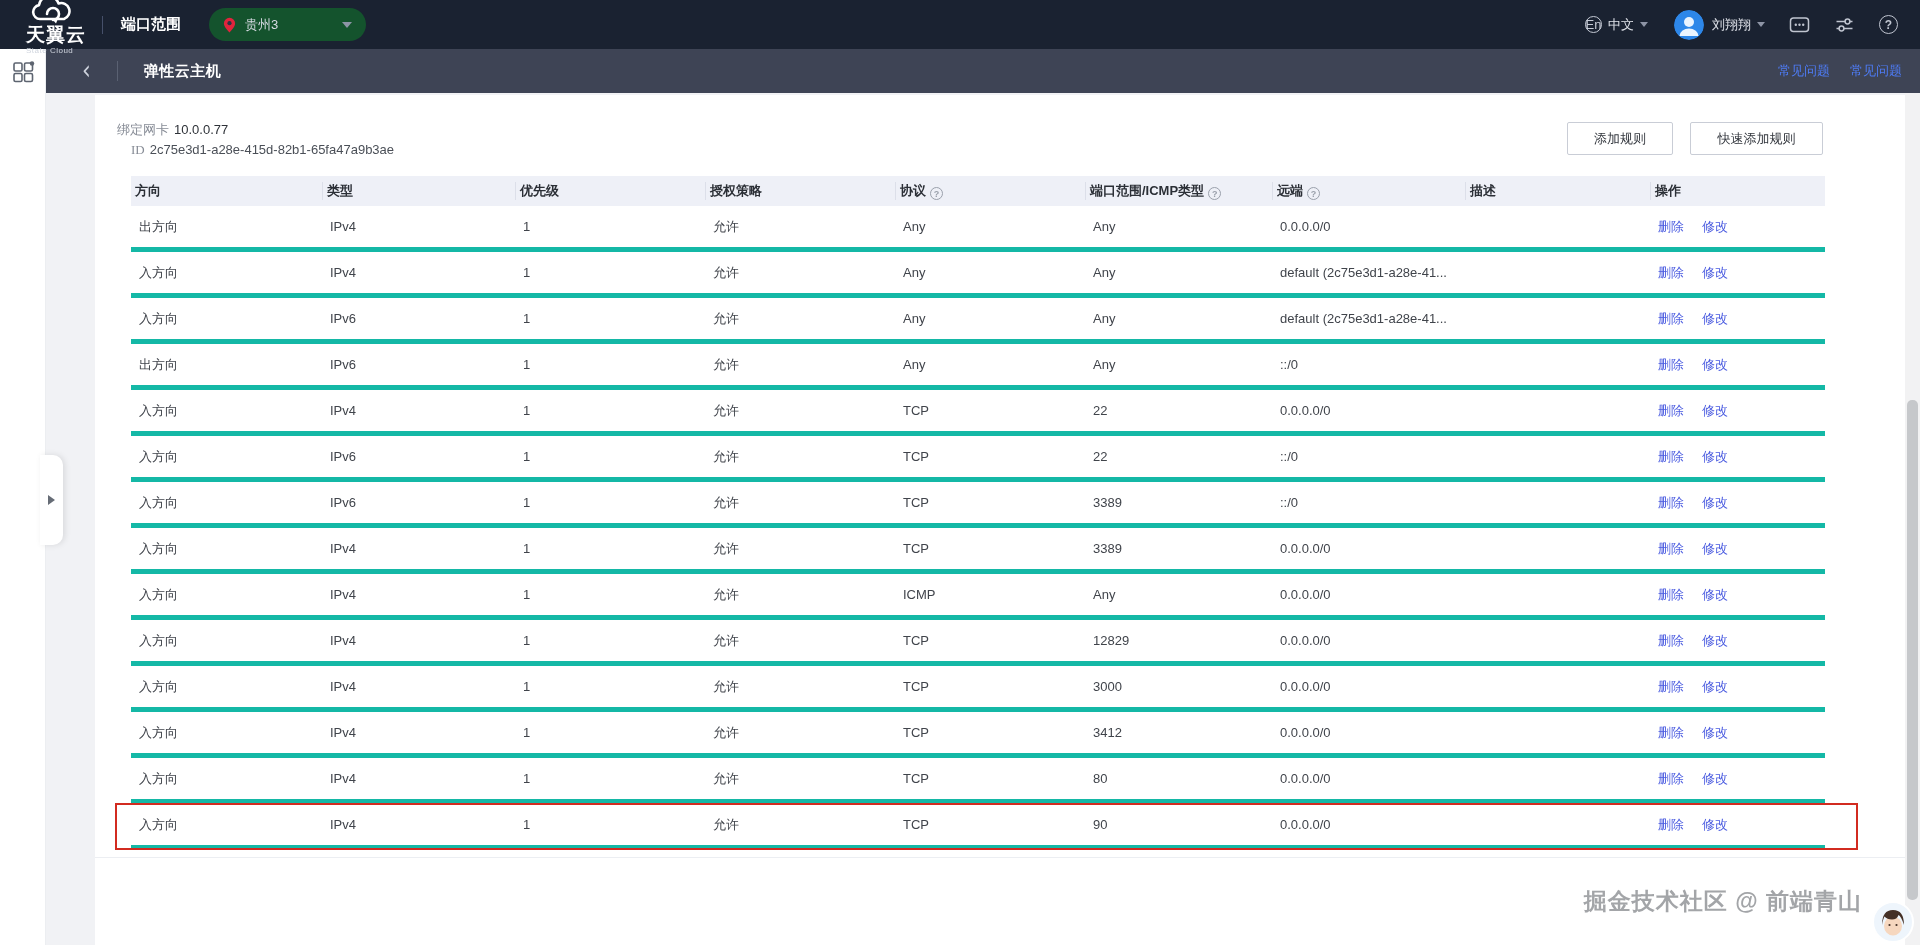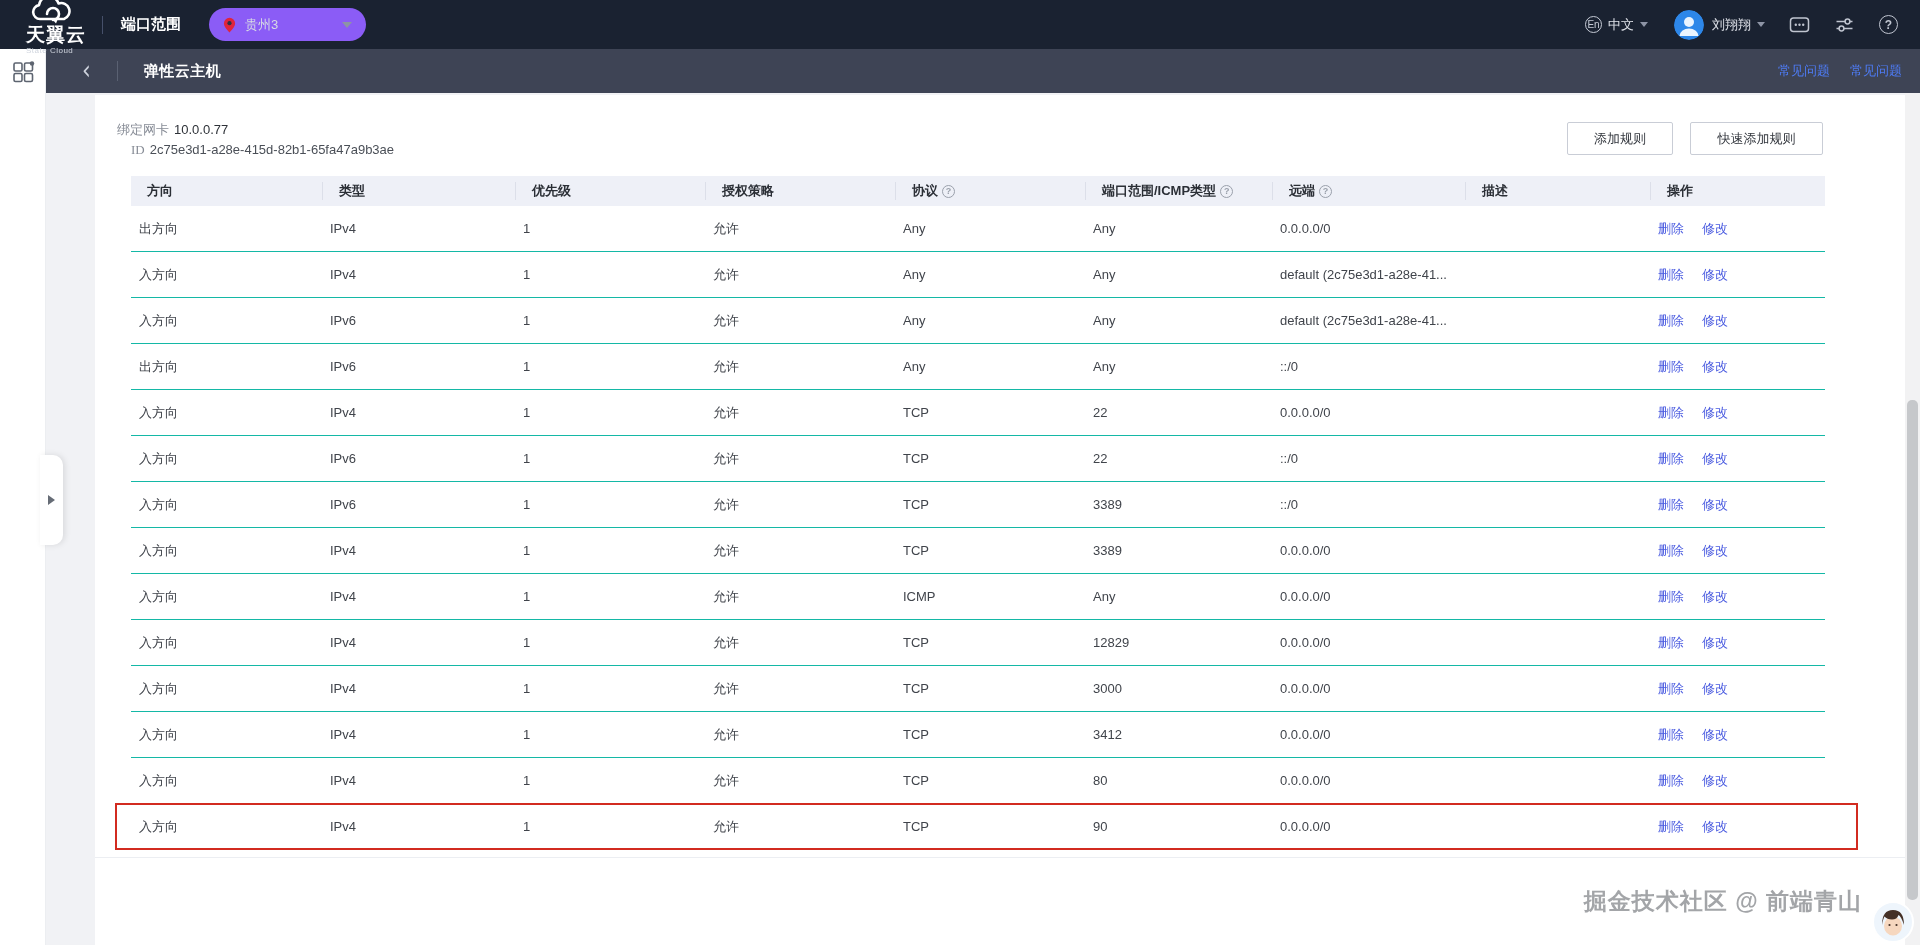--- a/index.html
+++ b/index.html
@@ -9,31 +9,31 @@
   
   .topbar { position:absolute; left:0; top:0; width:1920px; height:49px;
     background:#1a2231; display:flex; align-items:center; z-index:30; }
   .logo { display:flex; align-items:center; margin-left:18px; cursor:pointer;flex-direction:column; }
   .logo svg { display:block; }
   .logo-text { margin-left:8px; color:#fff; line-height:1; }
   .logo-cn { font-size:19px; letter-spacing:1px; font-weight:700; }
   .logo-en { font-size:8px; color:#cfd4dd; margin-top:3px; letter-spacing:.5px; }
   .tb-divider { width:1px; height:18px; background:#46506a; margin:0 18px 0 16px; }
   .console-label { color:#fff; font-size:15px; font-weight:700; }
-  .region-pill { margin-left:28px; height:33px; min-width:157px; background:#8b5cf6;
+  .region-pill { margin-left:28px; height:33px; min-width:157px; background:#14532d;
     border-radius:17px; display:flex; align-items:center; padding:0 14px; cursor:pointer; }
   .region-pill .pin { margin-right:9px; display:flex; }
   .region-name { color:#d7dbe3; font-size:13px; flex:1; }
   .caret { width:0; height:0; border-left:5px solid transparent; border-right:5px solid transparent;
     border-top:6px solid #8d94a5; margin-left:22px; }
   .caret.sm { border-left-width:4px; border-right-width:4px; border-top-width:5px; margin-left:6px; }
   .tb-right { position:absolute; right:0; top:0; height:49px; display:flex; align-items:center; }
   .lang-group,.user-group { display:flex; align-items:center; cursor:pointer; }
   .lang-badge { width:17px; height:17px; border:1px solid #c6cbd6; border-radius:50%;
-    color:#c6cbd6; font-size:10px; display:flex; align-items:center; justify-content:center; }
+    color:#c6cbd6; font-size:13px; display:flex; align-items:center; justify-content:center; }
   .lang-label { color:#dfe2e9; font-size:13px; margin-left:6px; }
   .user-group { margin-left:26px; }
   .user-avatar { width:30px; height:30px; border-radius:50%; overflow:hidden; display:flex; }
   .user-name { color:#dfe2e9; font-size:13px; margin-left:8px; }
   .tb-icon { margin-left:24px; display:flex; cursor:pointer; }
   .tb-icon.last { margin-right:22px; }
   .qmark-circle { width:19px; height:19px; border:1.4px solid #c0c5d0; border-radius:50%;
     color:#c0c5d0; font-size:12px; font-weight:700; display:flex; align-items:center; justify-content:center; }
 
   
@@ -64,24 +64,24 @@
   .id-line .lbl { color:#878c96; margin-right:5px;font-family:Liberation Serif, serif; }
   .btn { position:absolute; top:27px; height:33px; background:#fff; border:1px solid #c9cdd6;
     border-radius:2px; font-size:13px; color:#33373e; display:flex; align-items:center;
     justify-content:center; cursor:pointer; font-family:inherit; }
   .btn-add { left:1472px; width:106px; }
   .btn-quick { left:1595px; width:133px; }
 
   
   .table { position:absolute; left:36px; top:81px; width:1694px; }
   .thead { display:flex; height:30px; background:#eef0f7; align-items:center; }
-  .th { font-size:13px; font-weight:700; color:#2b2f36; padding-left:16px; height:18px;
-    line-height:18px; display:flex; align-items:center; }
+  .th { font-size:13px; font-weight:700; color:#2b2f36; padding-left:4px; height:18px;
+    line-height:18px; display:flex; align-items:flex-end; }
   .th:not(:first-child) { border-left:1px solid #dcdfe9; }
-  .trow { display:flex; height:46px; align-items:center; border-bottom:1px solid #14b8a6;
+  .trow { display:flex; height:46px; align-items:center; border-bottom:5px solid #14b8a6;
     background:#fff; }
   .td { font-size:13px; color:#40444b; padding-left:8px; overflow:hidden;
     white-space:nowrap; text-overflow:ellipsis; }
   .c0{width:191px;} .c1{width:193px;} .c2{width:190px;} .c3{width:190px;} .c4{width:190px;}
   .c5{width:187px;} .c6{width:193px;} .c7{width:185px;} .c8{width:175px;}
   .qicon { width:13px; height:13px; border:1px solid #9aa0ab; border-radius:50%; color:#9aa0ab;
     font-size:9px; font-weight:700; display:inline-flex; align-items:center; justify-content:center;
     margin-left:4px; cursor:pointer; }
   .act-link { color:#4a5be0; cursor:pointer; margin-right:18px; }
   .act-link:last-child { margin-right:0; }

